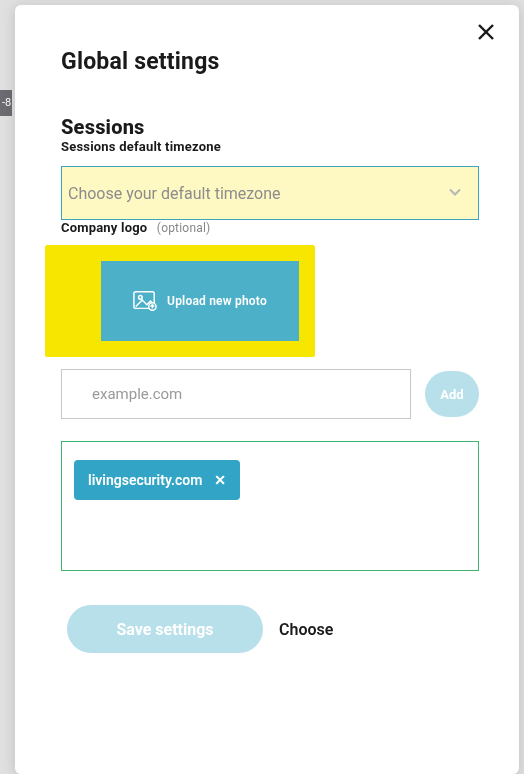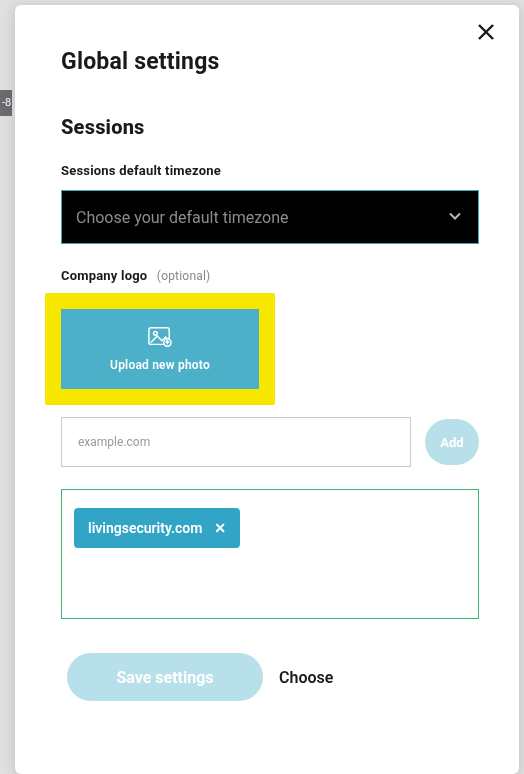--- a/index.html
+++ b/index.html
@@ -14,54 +14,54 @@
     background: #ffffff; border-radius: 6px; box-shadow: 0 2px 14px rgba(0,0,0,.15);
     padding: 28px 40px 30px 46px;
   }
   .close {
     position: absolute; top: 18px; right: 20px; width: 22px; height: 22px;
     cursor: pointer;
   }
   .close svg { width: 18px; height: 18px; stroke: #1a1a1a; stroke-width: 2.4; }
   h1 { font-size: 23px; font-weight: 700; color: #1a1a1a; margin-top: 15px; letter-spacing: .2px; }
   h2 { font-size: 20px; font-weight: 800; color: #1a1a1a; margin-top: 40px; letter-spacing: .2px; }
-  .label { font-size: 13px; font-weight: 700; color: #1a1a1a; margin-top: 24px; letter-spacing: .2px; }
+  .label { font-size: 13px; font-weight: 700; color: #1a1a1a; letter-spacing: .2px; }
   .label .optional { font-weight: 400; font-size: 12px; color: #888; margin-left: 6px; }
   .select {
     margin-top: 12px; width: 100%; height: 54px; border: 1px solid #3fa3c0;
-    display: flex; align-items: center; padding: 0 14px; cursor: pointer;
-    position: relative; background: #000000;
+    display: flex; align-items: center; padding: 0 6px; cursor: pointer;
+    position: relative; background: #fef9c3;
   }
   .select-text { color: #8c8c8c; font-size: 16px; }
   .select-chevron { position: absolute; right: 16px; top: 50%; transform: translateY(-50%); }
   .select-chevron svg { width: 14px; height: 14px; stroke: #b7b7b7; stroke-width: 2; fill: none; }
   .upload-wrap {
     margin-top: 10px; display: inline-block; padding: 10px;
     border: 6px solid #f6e600; background: #f6e600; border-radius: 2px;
     margin-left: -16px;
   }
   .upload-btn {
     width: 198px; height: 80px; background: #4cb0c9; color: #fff;
-    display: flex; flex-direction: column; align-items: center; justify-content: center;
-    cursor: pointer; gap: 10px;
+    display: flex; flex-direction: row; align-items: center; justify-content: center;
+    cursor: pointer; gap: 10px; margin-left: 40px;
   }
   .upload-btn svg { width: 24px; height: 22px; stroke: #fff; stroke-width: 1.6; fill: none; }
   .upload-btn .u-text { font-size: 12px; font-weight: 600; letter-spacing: .2px; }
   .domain-label { display: flex; align-items: center; gap: 10px; margin-top: 28px; }
   .domain-label .t { font-size: 13px; font-weight: 700; color: #1a1a1a; }
   .info-icon {
     width: 16px; height: 16px; border: 1.5px solid #3fa3c0; border-radius: 50%;
     display: inline-flex; align-items: center; justify-content: center;
     color: #3fa3c0; font-size: 10px; font-weight: 700; font-style: italic;
     font-family: Georgia, serif;
   }
   .domain-row { display: flex; gap: 14px; margin-top: 12px; align-items: center; }
   .domain-input {
-    flex: 1; height: 50px; border: 1px solid #c9c9c9; padding: 0 16px;
-    font-size: 12px; color: #333; outline: none;
+    flex: 1; height: 50px; border: 1px solid #c9c9c9; padding: 0 30px;
+    font-size: 15px; color: #333; outline: none;
   }
   .domain-input::placeholder { color: #9a9a9a; }
   .add-btn {
     width: 54px; height: 46px; border-radius: 24px; background: #b7e0eb;
     color: #fff; font-size: 13px; font-weight: 700; display: flex;
     align-items: center; justify-content: center; cursor: default;
   }
   .fieldset {
     margin-top: 22px; border: 1px solid #3db56e; padding: 18px 12px 14px;
     position: relative; min-height: 130px;

